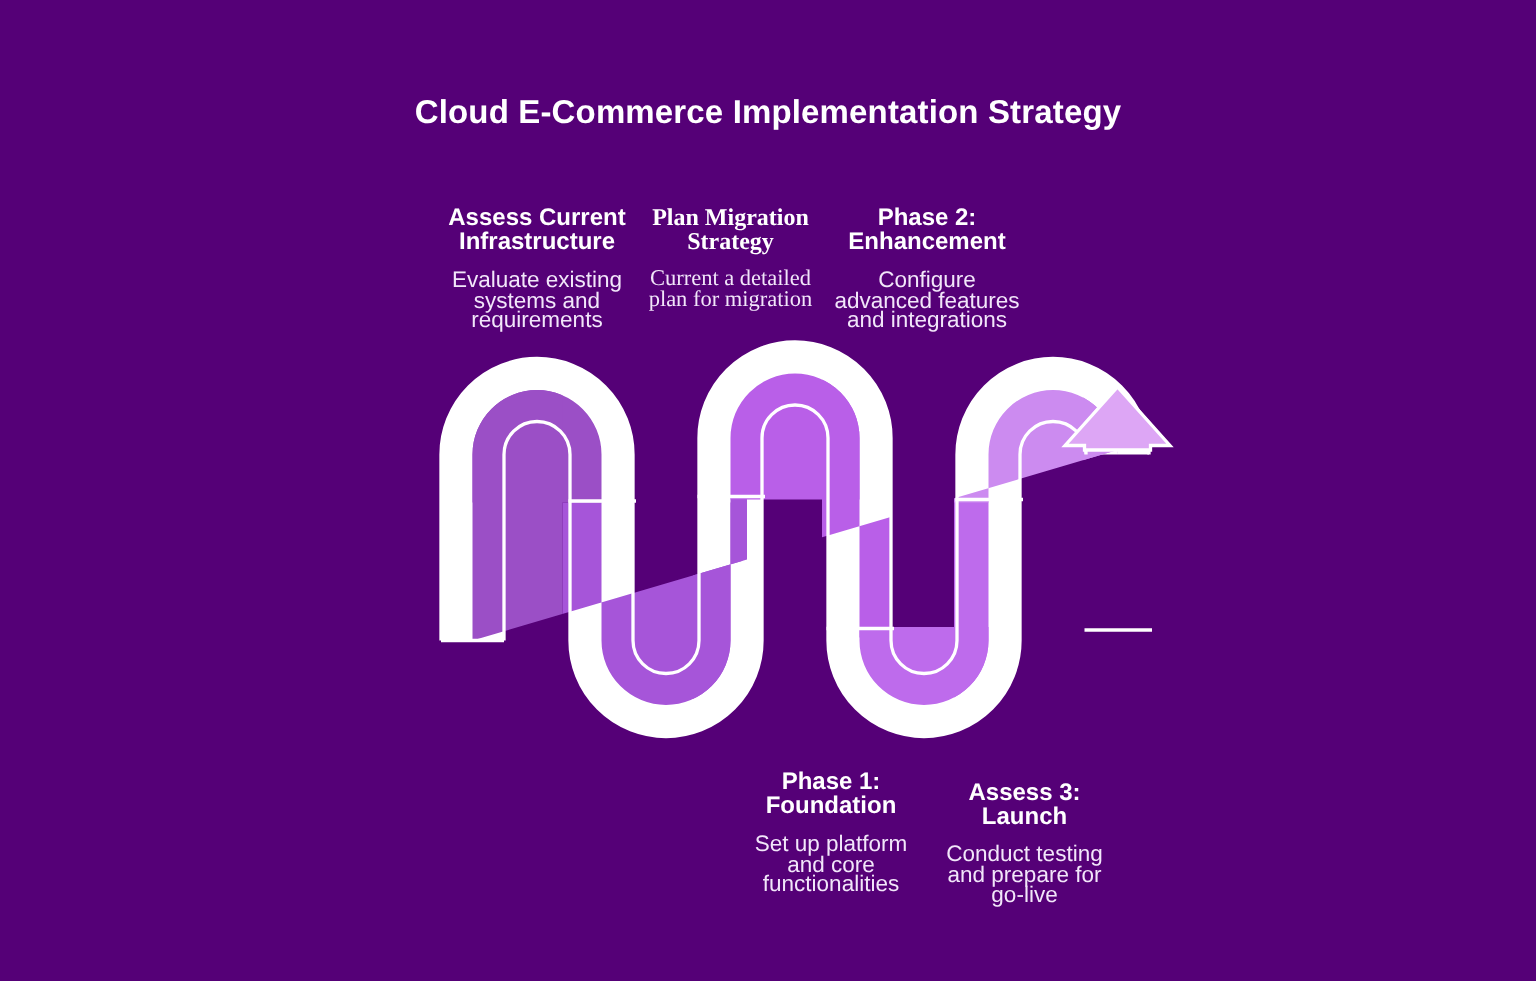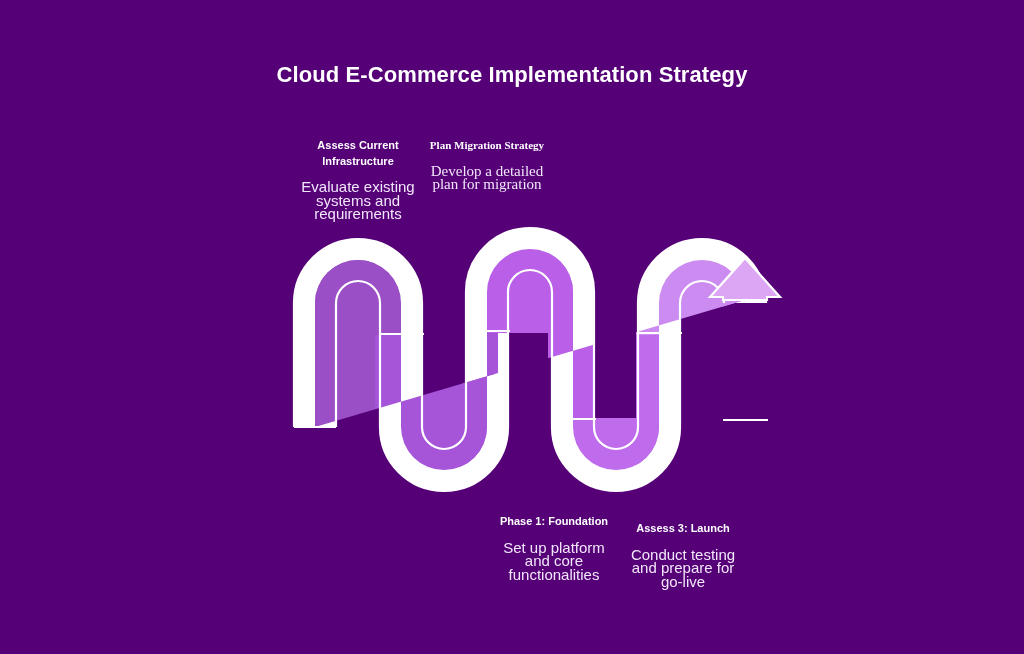--- a/index.html
+++ b/index.html
@@ -41,21 +41,21 @@
     top: 0;
     width: 1024px;
     height: 654px;
   }
   .step-label {
     position: absolute;
     text-align: center;
     color: #ffffff;
   }
   .step-title {
-    font-size: 11px;
+    font-size: 16px;
     font-weight: bold;
     line-height: 15.5px;
     color: #ffffff;
     display: block;
   }
   .step-desc {
     font-size: 15px;
     font-weight: normal;
     line-height: 13.5px;
     color: #f2e6fa;
@@ -163,23 +163,27 @@
     </g>
   </svg>
 
   <div class="step-label lbl-0">
     <span class="step-title">Assess Current Infrastructure</span>
     <span class="step-desc">Evaluate existing systems and requirements</span>
   </div>
 
   <div class="step-label lbl-1">
     <span class="step-title">Plan Migration Strategy</span>
-    <span class="step-desc">Develop a detailed plan for migration</span>
+    <span class="step-desc">Current a detailed plan for migration</span>
   </div>
 
+  <div class="step-label lbl-2">
+    <span class="step-title">Phase 2: Enhancement</span>
+    <span class="step-desc">Configure advanced features and integrations</span>
+  </div>
 
 
   <div class="step-label lbl-4">
     <span class="step-title">Phase 1: Foundation</span>
     <span class="step-desc">Set up platform and core functionalities</span>
   </div>
 
   <div class="step-label lbl-5">
     <span class="step-title">Assess 3: Launch</span>
     <span class="step-desc">Conduct testing and prepare for go-live</span>

